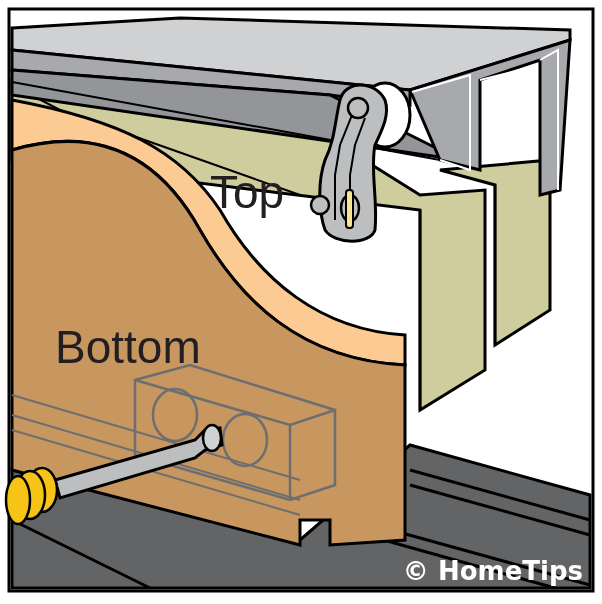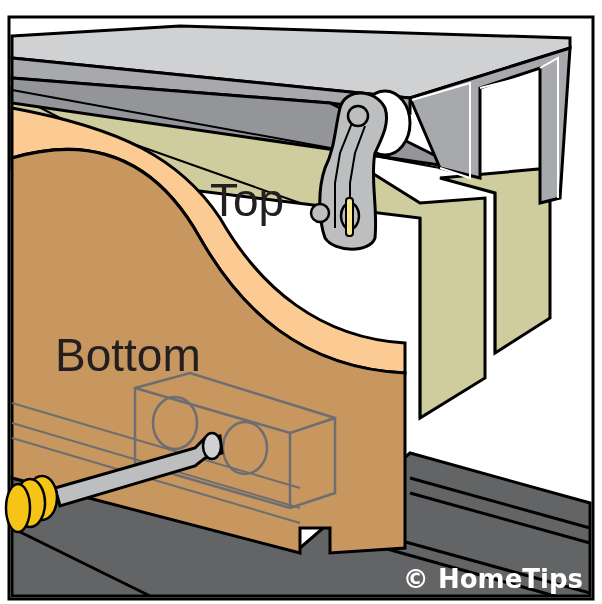--- a/index.html
+++ b/index.html
@@ -1,17 +1,17 @@
 <!DOCTYPE html>
 <html><head>
   <meta charset="utf-8">
   <style>
     html, body { margin: 0; padding: 0; background: #ffffff; }
     body { width: 602px; height: 604px; overflow: hidden; position: relative; }
-    #stage { position: absolute; left: 0; top: 8px; width: 602px; height: 468px; }
+    #stage { position: absolute; left: 0; top: 0; width: 602px; height: 468px; }
     svg { display: block; }
     .label { font-family: "Liberation Sans", sans-serif; fill: #231f20; }
     .credit { font-family: "DejaVu Sans", sans-serif; font-weight: bold; fill: #ffffff; }
   </style>
 </head>
 <body>
 
 <div id="stage">
 <svg width="602" height="604" viewBox="0 0 602 604" xmlns="http://www.w3.org/2000/svg">
 

